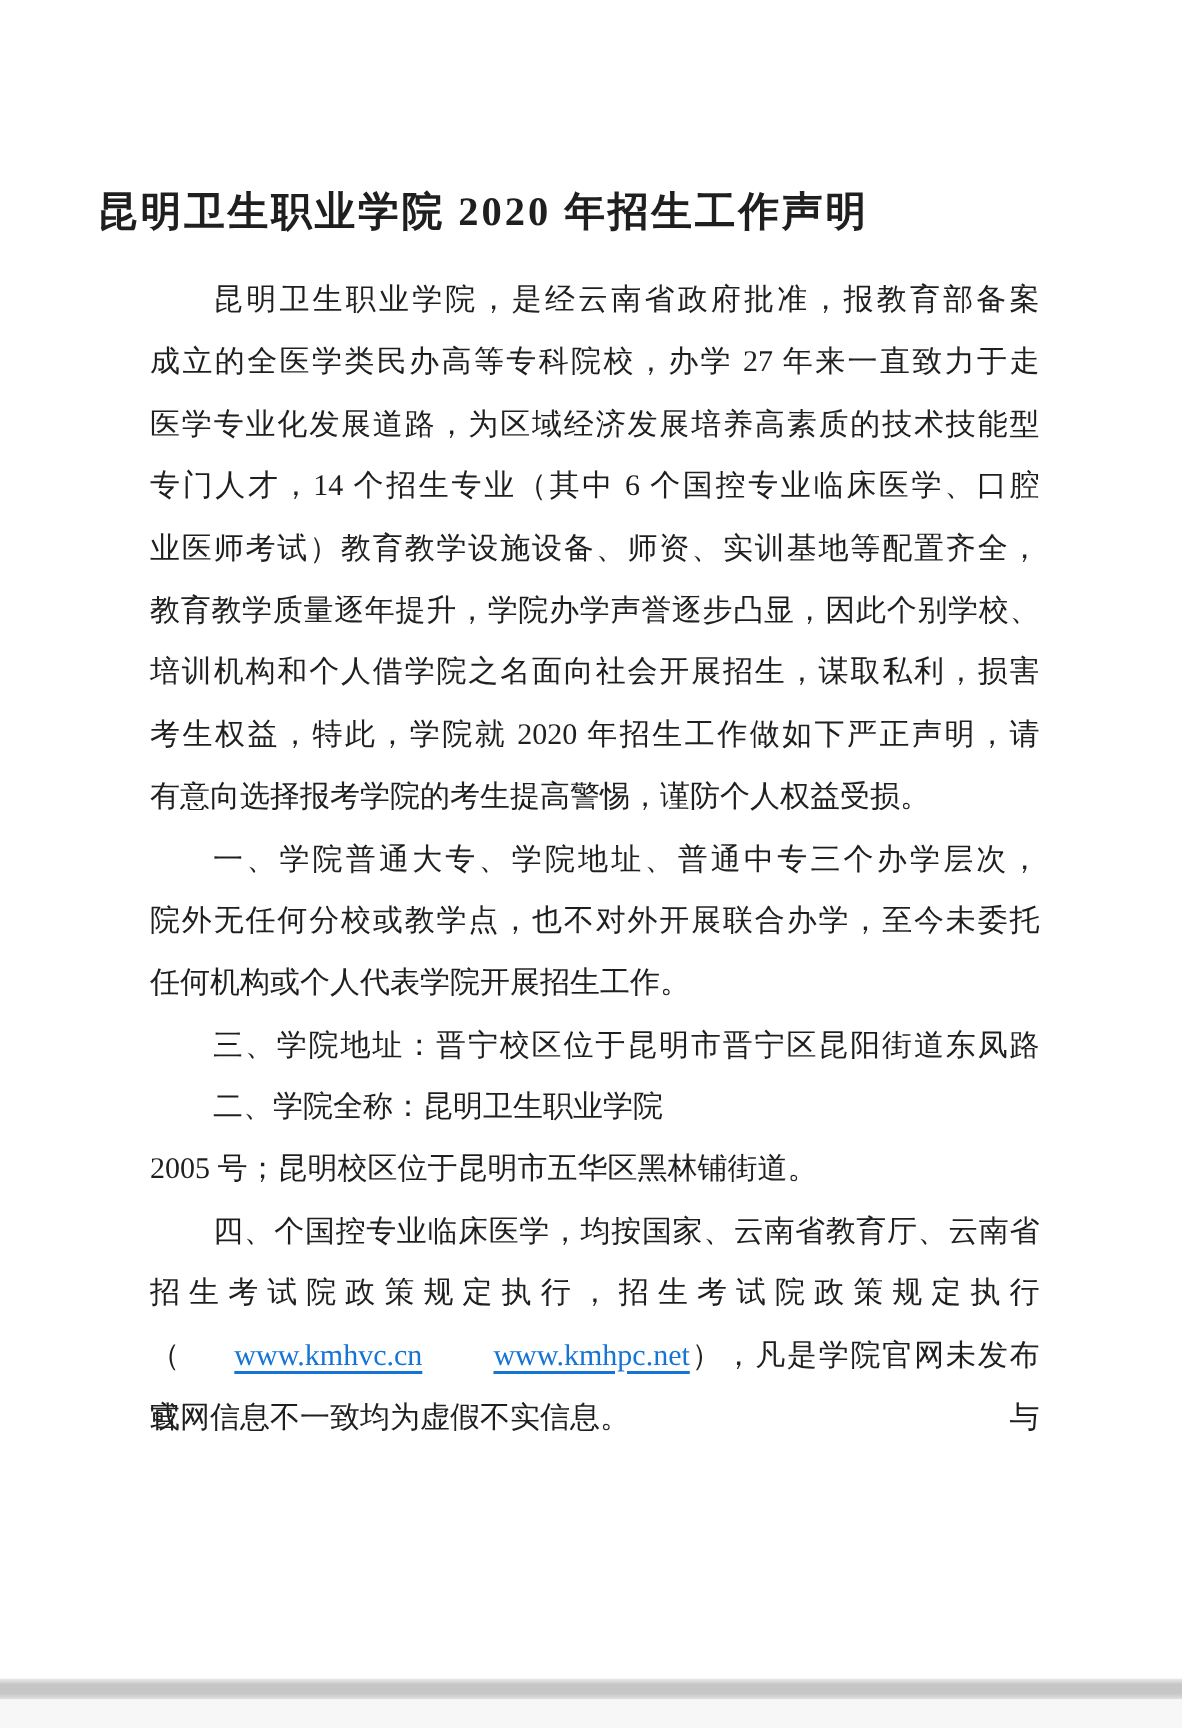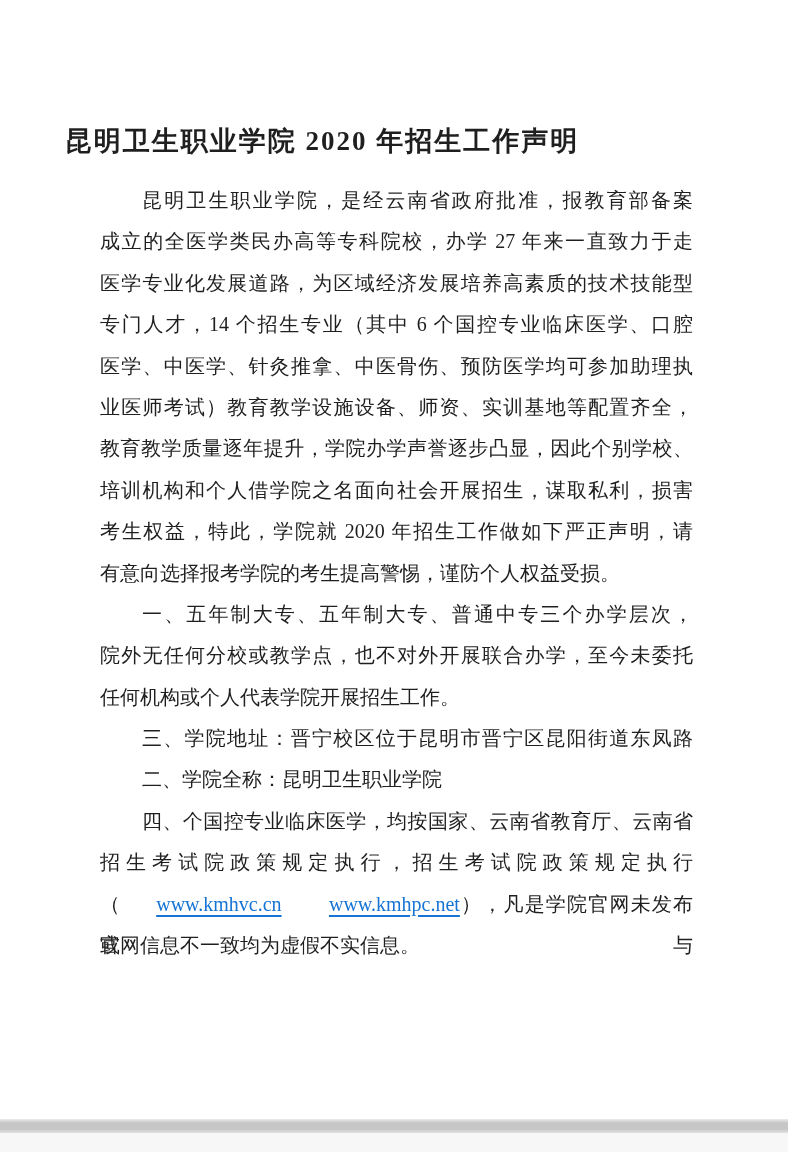--- a/index.html
+++ b/index.html
@@ -64,31 +64,31 @@
 <body>
 
 <div class="screen">
   <div class="doc-title">昆明卫生职业学院 2020 年招生工作声明</div>
 
   <div class="doc-body" id="doc-body">
       <div class="line indent">昆明卫生职业学院，是经云南省政府批准，报教育部备案</div>
       <div class="line">成立的全医学类民办高等专科院校，办学 27 年来一直致力于走</div>
       <div class="line">医学专业化发展道路，为区域经济发展培养高素质的技术技能型</div>
       <div class="line">专门人才，14 个招生专业（其中 6 个国控专业临床医学、口腔</div>
-      <div class="line">医学、中医学、针灸推拿、中医骨伤、预防医学均可参加助理执</div>
       <div class="line">业医师考试）教育教学设施设备、师资、实训基地等配置齐全，</div>
       <div class="line">教育教学质量逐年提升，学院办学声誉逐步凸显，因此个别学校、</div>
       <div class="line">培训机构和个人借学院之名面向社会开展招生，谋取私利，损害</div>
       <div class="line">考生权益，特此，学院就 2020 年招生工作做如下严正声明，请</div>
       <div class="line final">有意向选择报考学院的考生提高警惕，谨防个人权益受损。</div>
-      <div class="line indent">一、五年制大专、五年制大专、普通中专三个办学层次，</div>
+      <div class="line indent">一、学院普通大专、学院地址、普通中专三个办学层次，</div>
       <div class="line">院外无任何分校或教学点，也不对外开展联合办学，至今未委托</div>
       <div class="line final">任何机构或个人代表学院开展招生工作。</div>
       <div class="line indent">三、学院地址：晋宁校区位于昆明市晋宁区昆阳街道东凤路</div>
       <div class="line indent final">二、学院全称：昆明卫生职业学院</div>
+      <div class="line final">2005 号；昆明校区位于昆明市五华区黑林铺街道。</div>
       <div class="line indent">四、个国控专业临床医学，均按国家、云南省教育厅、云南省</div>
       <div class="line">招生考试院政策规定执行，招生考试院政策规定执行</div>
       <div class="line"><span class="seg">（</span><span class="seg link">www.kmhvc.cn</span><span class="seg">  </span><span class="seg link">www.kmhpc.net</span><span class="seg">），凡是学院官网未发布或与</span></div>
       <div class="line final">官网信息不一致均为虚假不实信息。</div>
     </div>
 
   <div class="page-separator"></div>
   <div class="next-page"></div>
 </div>
 

